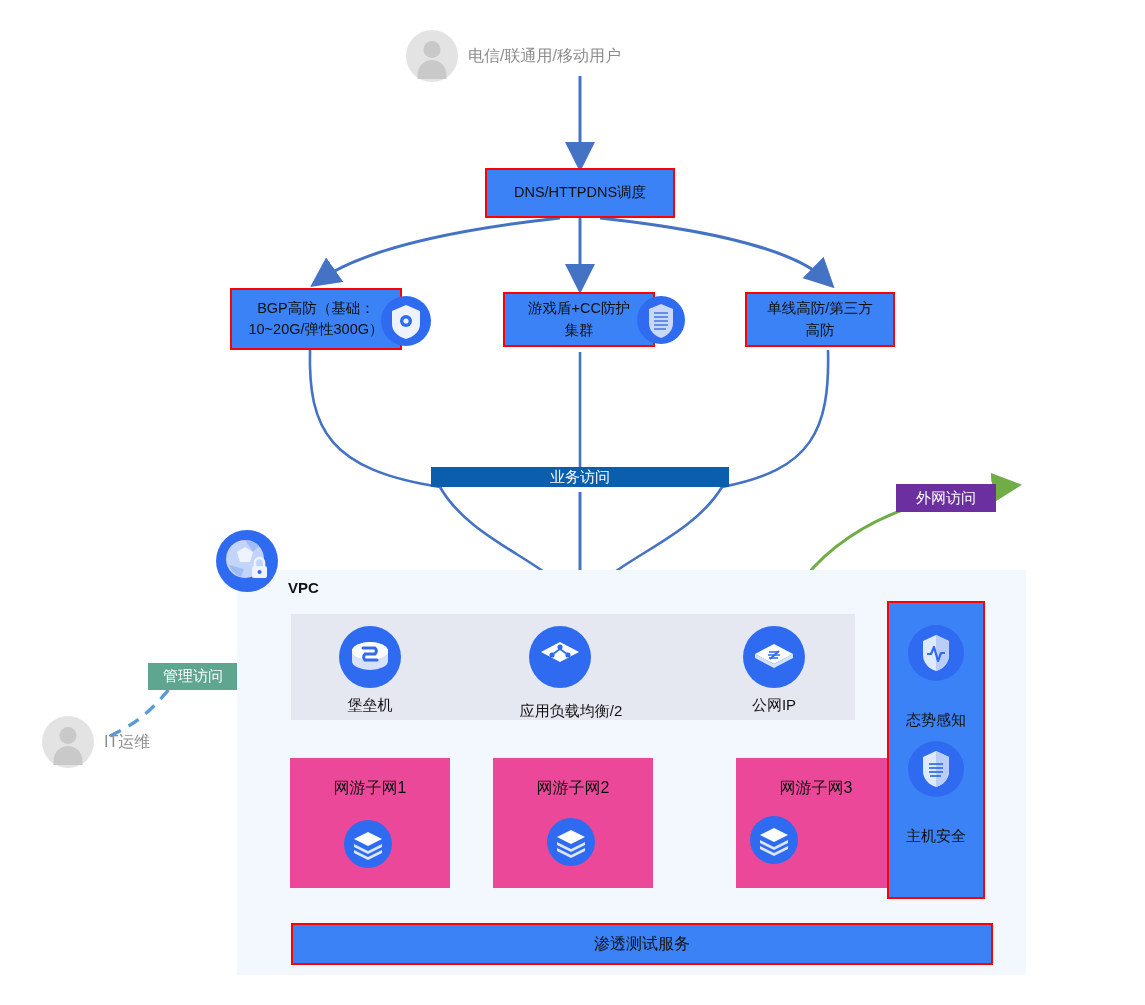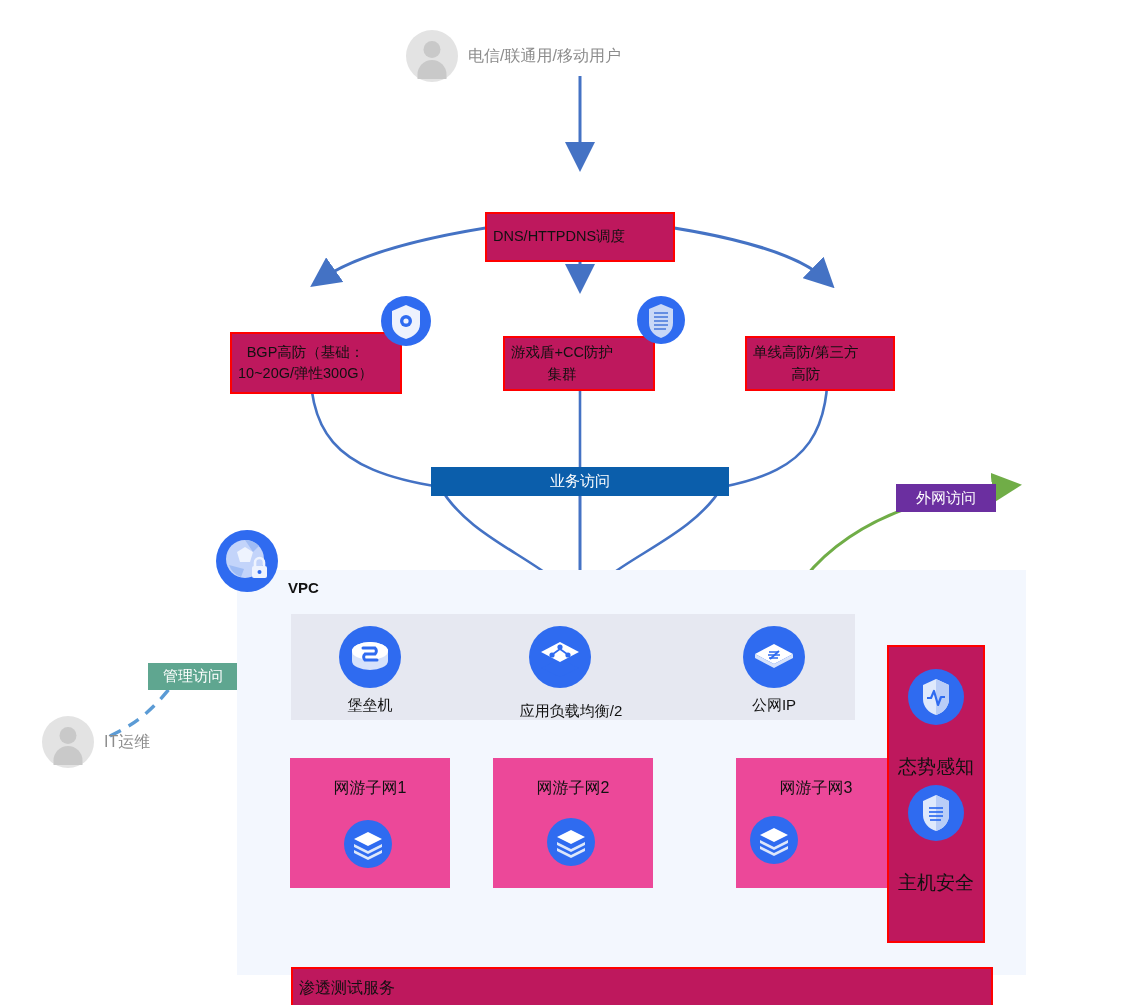--- a/index.html
+++ b/index.html
@@ -23,25 +23,24 @@
     width:17px;height:17px;border-radius:50%;background:#c9c9c9;
   }
   .avatar::after{
     content:"";position:absolute;left:50%;top:30px;transform:translateX(-50%);
     width:29px;height:19px;border-radius:15px 15px 0 0;background:#c9c9c9;
   }
   .actor-label{font-size:16px;color:#8c8c8c;margin-left:10px;white-space:nowrap;}
 
   
   .redbox{
-    border:2px solid #ff0000;background:#be185d;
-    display:flex;align-items:center;justify-content:flex-start;
+    border:2px solid #ff0000;background:#3b82f6;
+    display:flex;align-items:center;justify-content:center;
     text-align:center;font-size:14.5px;line-height:1.45;color:#111;
     padding:4px 6px;
-    margin-top:44px;
   }
 
   
   .ribbon{
     display:flex;align-items:center;justify-content:center;
     color:#ffffff;font-size:15px;white-space:nowrap;
   }
   .ribbon-blue{background:#0b5eab;}
   .ribbon-purple{background:#6b2fa0;}
   .ribbon-teal{background:#5fa690;}
@@ -53,21 +52,21 @@
   .subnet{background:#ec4899;}
   .subnet-title{
     position:absolute;top:20px;left:0;width:100%;text-align:center;
     font-size:16px;color:#111;
   }
   .svc-label{
     position:absolute;width:140px;text-align:center;font-size:15px;color:#111;
     white-space:nowrap;
   }
   .sec-label{
-    position:absolute;width:100%;text-align:center;font-size:19px;color:#111;
+    position:absolute;width:100%;text-align:center;font-size:15px;color:#111;
   }
 </style>
 </head>
 <body>
 
 <div id="stage">
 
   <svg class="layer" viewBox="0 0 1145 1005">
     <defs>
       <marker id="ahBlue" markerWidth="10" markerHeight="10" refX="6" refY="5" orient="auto">
@@ -158,21 +157,21 @@
     </svg>
   </div>
 
   <div class="node redbox" style="left:745px;top:292px;width:150px;height:55px;">
     <div>
       <div>单线高防/第三方</div>
       <div>高防</div>
     </div>
   </div>
 
-  <div class="node ribbon ribbon-blue" style="left:431px;top:467px;width:298px;height:29px;">
+  <div class="node ribbon ribbon-blue" style="left:431px;top:467px;width:298px;height:20px;">
     <span>业务访问</span>
   </div>
 
   <div class="node ribbon ribbon-purple" style="left:896px;top:449px;width:100px;height:28px;margin-top:35px;">
     <span>外网访问</span>
   </div>
 
   <div class="node ribbon ribbon-teal" style="left:148px;top:663px;width:90px;height:27px;">
     <span>管理访问</span>
   </div>

